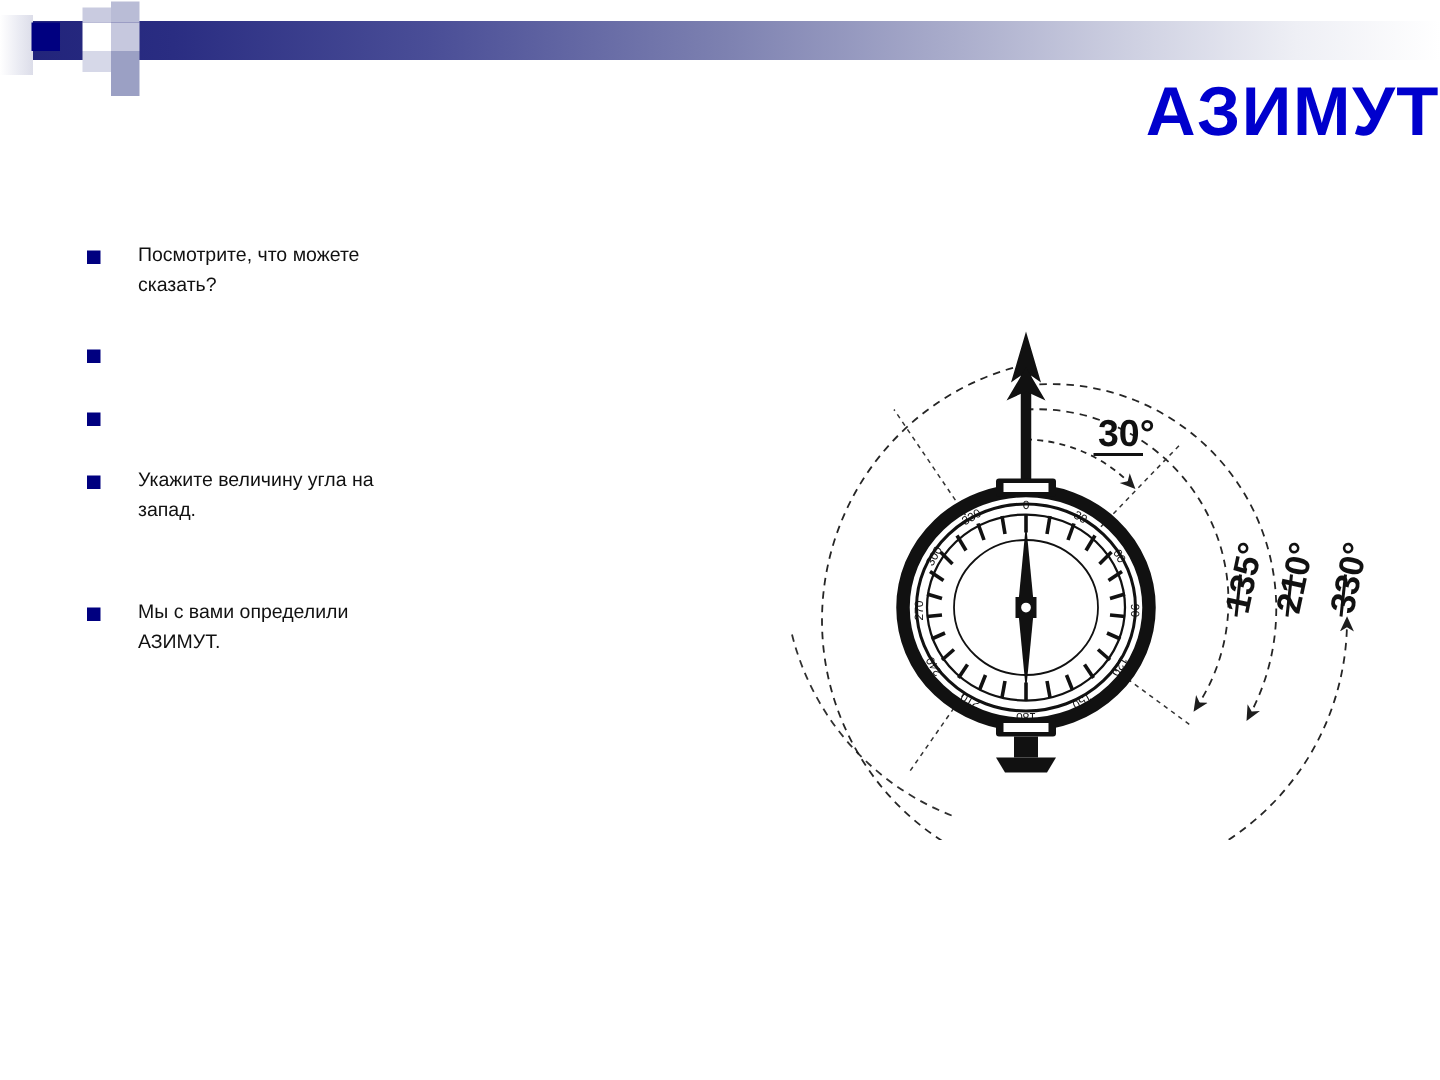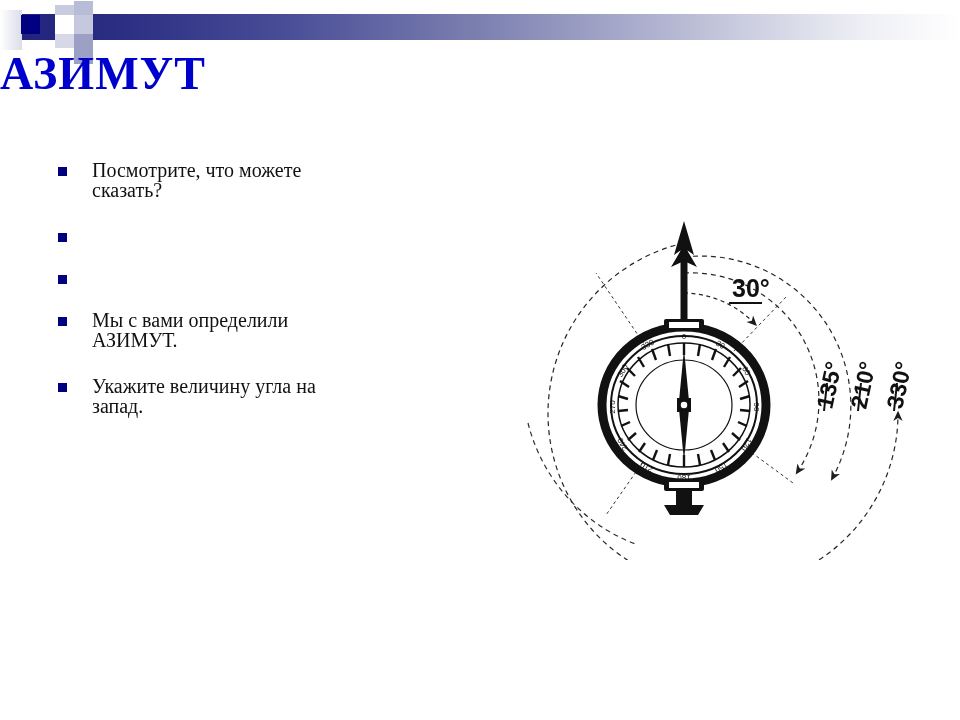--- a/index.html
+++ b/index.html
@@ -55,26 +55,26 @@
     left: 0; top: 10px; width: 22px; height: 40px;
     background: linear-gradient(to right, #ffffff 0%, #e9eaf2 60%, #dcdde9 100%);
   }
 
   
   #page-title {
     position: absolute;
     left: 0;
     top: 47px;
     width: 960px;
-    text-align: left;
+    text-align: right;
     font-size: 46px;
     font-weight: bold;
     color: #0000cd;
     letter-spacing: 1px;
-    font-family: Liberation Serif, serif;
+    font-family: Liberation Sans, sans-serif;
   }
 
   
   #bullet-list {
     position: absolute;
     left: 58px;
     top: 160px;
     width: 420px;
   }
   .bullet-row {
@@ -84,24 +84,24 @@
   }
   .bullet-marker {
     width: 9px;
     height: 9px;
     background: #000080;
     flex: 0 0 auto;
     margin-top: 7px;
     margin-right: 25px;
   }
   .bullet-text {
-    font-size: 20px;
+    font-size: 13px;
     line-height: 20px;
     color: #111111;
-    font-family: Liberation Serif, serif;
+    font-family: Liberation Sans, sans-serif;
     white-space: pre-line;
   }
   .gap-big { margin-bottom: 48px; }
 
   
   #compass-figure {
     position: absolute;
     left: 488px;
     top: 215px;
     width: 460px;
@@ -139,30 +139,30 @@
   </div>
 
   <div class="bullet-row">
     <span class="bullet-marker"></span>
   </div>
 
   <div class="bullet-row">
     <span class="bullet-marker"></span>
   </div>
 
+  <div class="bullet-row gap-big">
+    <span class="bullet-marker"></span>
+    <span class="bullet-text">Укажите величину угла на
+запад.</span>
+  </div>
+
   <div class="bullet-row">
     <span class="bullet-marker"></span>
     <span class="bullet-text">Мы с вами определили
 АЗИМУТ.</span>
-  </div>
-
-  <div class="bullet-row gap-big">
-    <span class="bullet-marker"></span>
-    <span class="bullet-text">Укажите величину угла на
-запад.</span>
   </div>
 
 
 </div>
 
 <div id="compass-figure">
 <svg width="460" height="345" viewBox="0 0 460 345" xmlns="http://www.w3.org/2000/svg">
 
   <defs>
     <marker id="ah" markerWidth="9" markerHeight="9" refX="5" refY="4.5" orient="auto">

